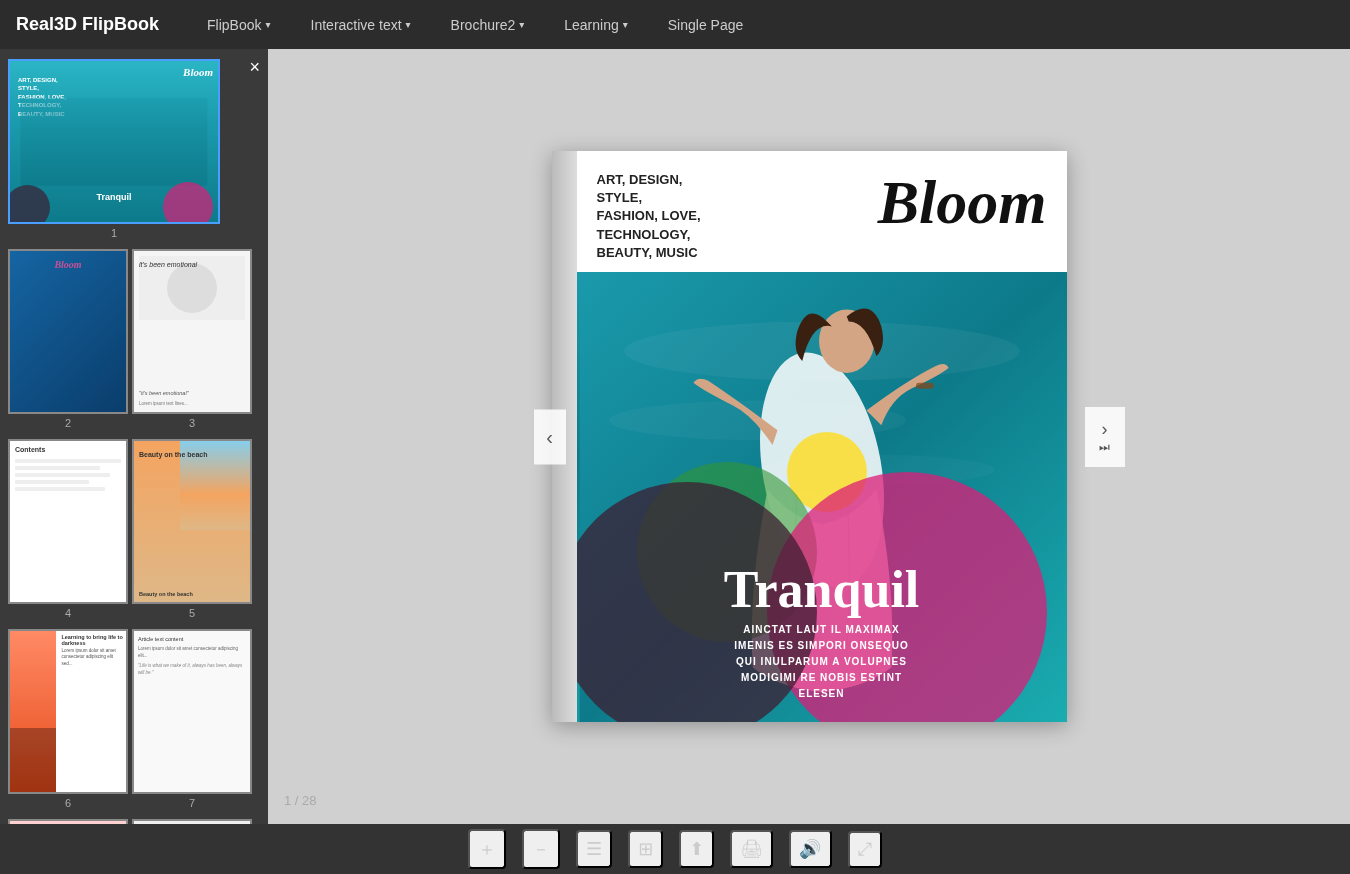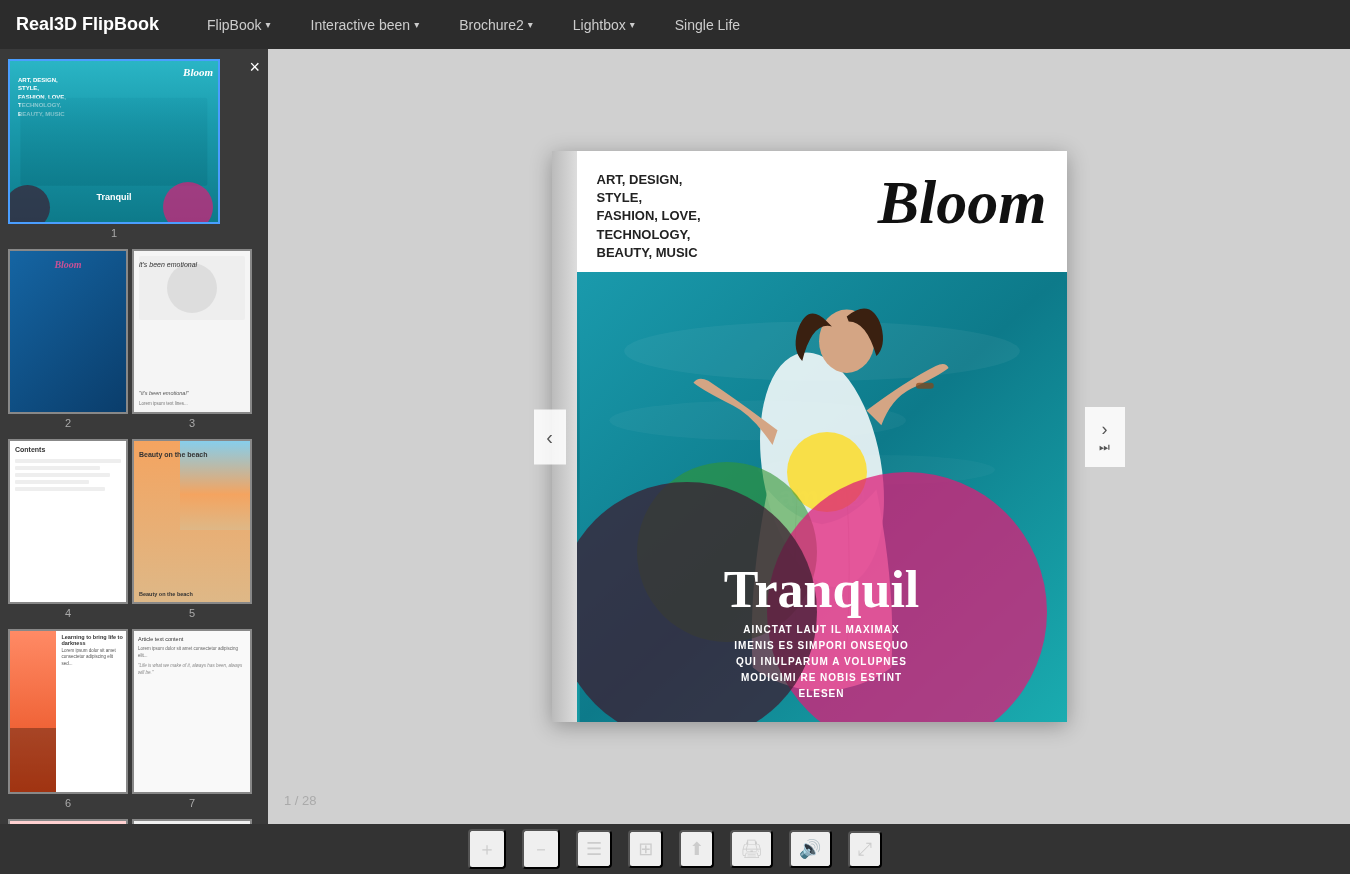--- a/index.html
+++ b/index.html
@@ -330,33 +330,33 @@
 <body>
 
 <nav id="topnav">
   <span class="brand">Real3D FlipBook</span>
 
   <div class="nav-item">
     <span>FlipBook</span>
     <span class="caret">▾</span>
   </div>
   <div class="nav-item">
-    <span>Interactive been</span>
+    <span>Interactive text</span>
     <span class="caret">▾</span>
   </div>
   <div class="nav-item">
     <span>Brochure2</span>
     <span class="caret">▾</span>
   </div>
   <div class="nav-item">
-    <span>Lightbox</span>
+    <span>Learning</span>
     <span class="caret">▾</span>
   </div>
   <div class="nav-item">
-    <span>Single Life</span>
+    <span>Single Page</span>
   </div>
 </nav>
 
 <div id="main">
 
   <div id="sidebar">
     <span class="close-btn">×</span>
 
     <div class="thumb-group">
       <div class="thumb-row">

